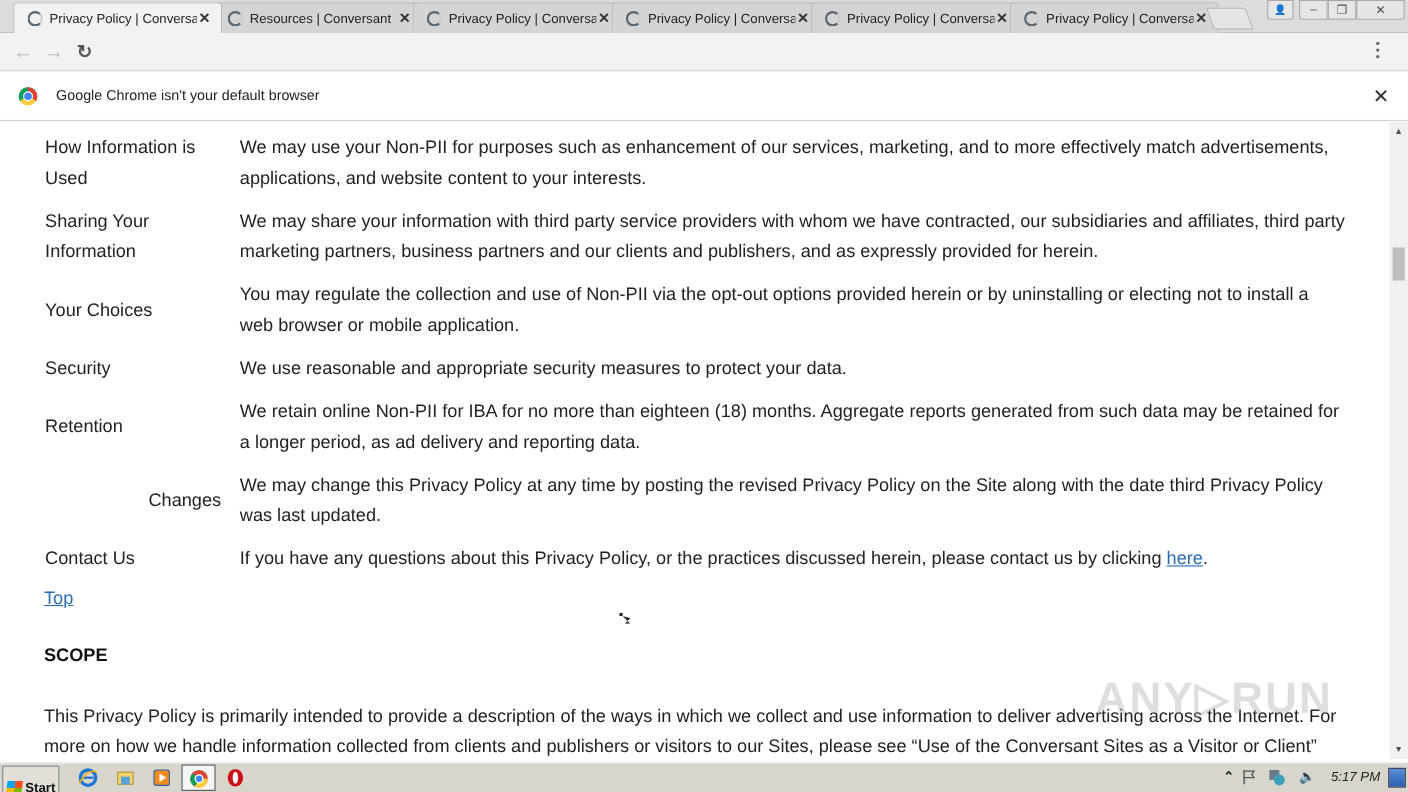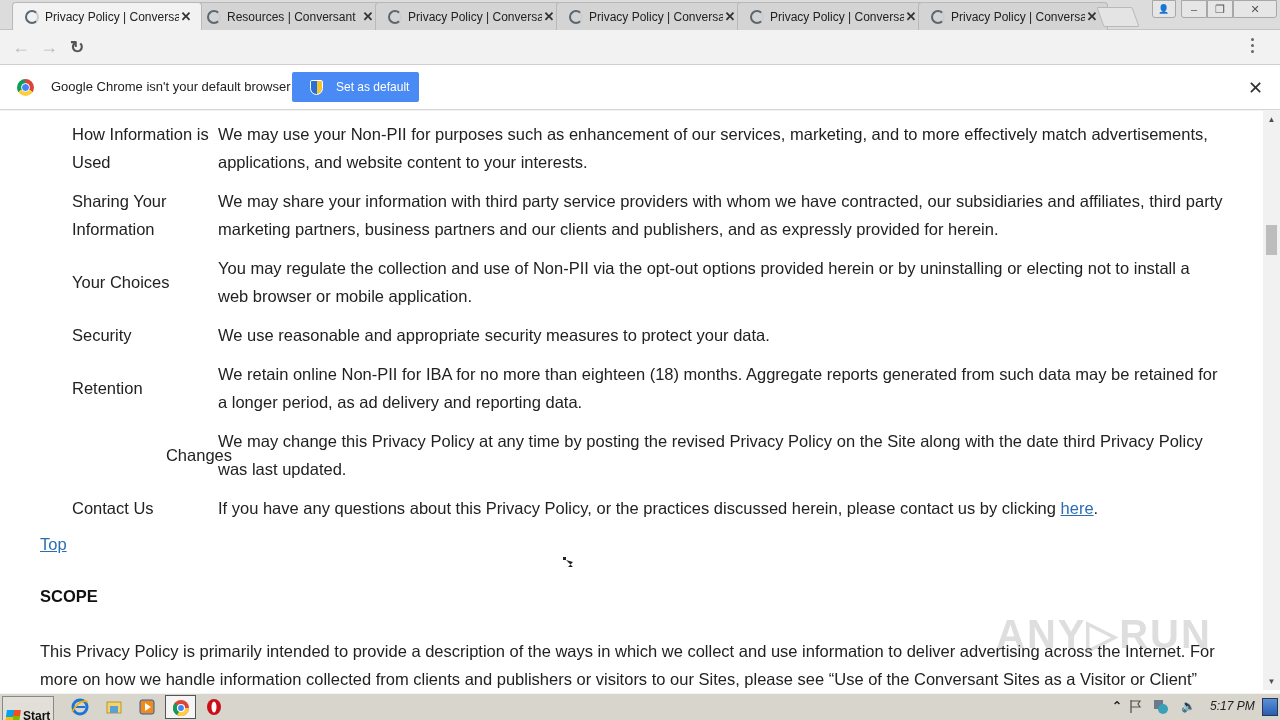--- a/index.html
+++ b/index.html
@@ -36,21 +36,21 @@
   .chrome-logo { position: absolute; left: 17px; top: 14px; width: 17px; height: 17px; border-radius: 50%; background: conic-gradient(#db4437 0deg 120deg, #ffcd40 120deg 240deg, #0f9d58 240deg 360deg); }
   .chrome-logo::after { content: ""; position: absolute; left: 4px; top: 4px; width: 9px; height: 9px; border-radius: 50%; background: #4285f4; border: 1.5px solid #fff; box-sizing: border-box; }
   .info-text { position: absolute; left: 51px; top: 14px; font-size: 13px; color: #222; }
   .set-default { position: absolute; left: 292px; top: 7px; width: 127px; height: 30px; background: #4a8af4; border-radius: 2px; color: #fff; font-size: 12px; display: flex; align-items: center; padding-left: 18px; }
   .shield { width: 13px; height: 15px; margin-right: 13px; background: linear-gradient(90deg, #2a6fd6 50%, #f4c430 50%); border-radius: 2px 2px 7px 7px; border: 1px solid #fff; }
   .info-close { position: absolute; left: 1248px; top: 12px; font-size: 18px; color: #333; }
 
   
   .viewport { position: absolute; left: 0; top: 111px; width: 1263px; height: 579px; overflow: hidden; background: #fff; }
   .row { position: absolute; left: 0; width: 1263px; font-size: 16.5px; color: #222; line-height: 28px; }
-  .row .label { position: absolute; left: 41px; width: 160px; margin-left: 31px; }
+  .row .label { position: absolute; left: 41px; width: 160px; }
   .row .desc { position: absolute; left: 218px; width: 1005px; }
   .link { color: #2a6db5; text-decoration: underline; }
   .top-link { position: absolute; left: 40px; top: 424px; font-size: 16.5px; color: #2a6db5; text-decoration: underline; }
   .scope-head { position: absolute; left: 40px; top: 476px; font-size: 16.5px; font-weight: bold; color: #111; }
   .scope-text { position: absolute; left: 40px; top: 526px; width: 1180px; font-size: 16.5px; color: #222; line-height: 28px; }
   .cursor { position: absolute; left: 563px; top: 446px; width: 10px; height: 10px; }
   .watermark { position: absolute; left: 996px; top: 500px; font-size: 40px; font-weight: bold; color: rgba(160,160,160,0.35); letter-spacing: 2px; }
 
   
   .scrollbar { position: absolute; left: 1263px; top: 111px; width: 17px; height: 579px; background: #f1f1f1; }
@@ -130,24 +130,20 @@
   <div class="menu-dots">
     <span></span>
       <span></span>
       <span></span>
   </div>
 </div>
 
 <div class="infobar">
   <div class="chrome-logo"></div>
   <span class="info-text">Google Chrome isn't your default browser</span>
-  <div class="set-default">
-    <span class="shield"></span>
-    <span>Set as default</span>
-  </div>
   <span class="info-close">✕</span>
 </div>
 
 <div class="viewport">
   <div class="row" style="top:9px;">
     <div class="label">How Information is Used</div>
     <div class="desc">We may use your Non-PII for purposes such as enhancement of our services, marketing, and to more effectively match advertisements, applications, and website content to your interests.</div>
   </div>
   <div class="row" style="top:76px;">
     <div class="label">Sharing Your Information</div>

